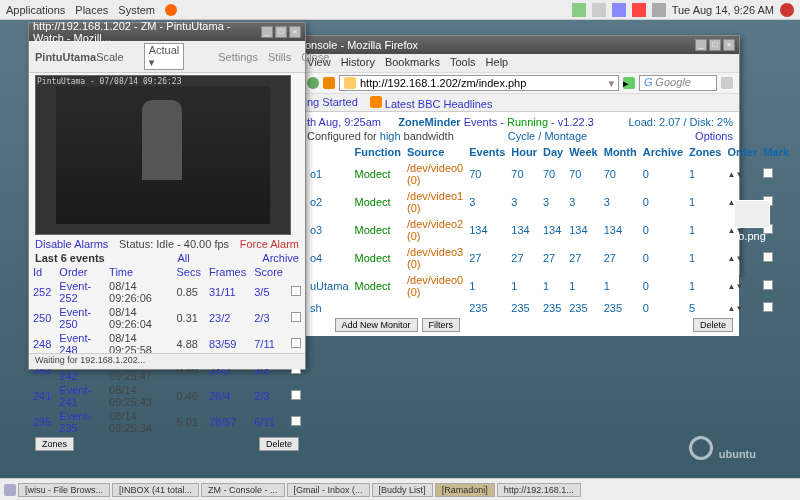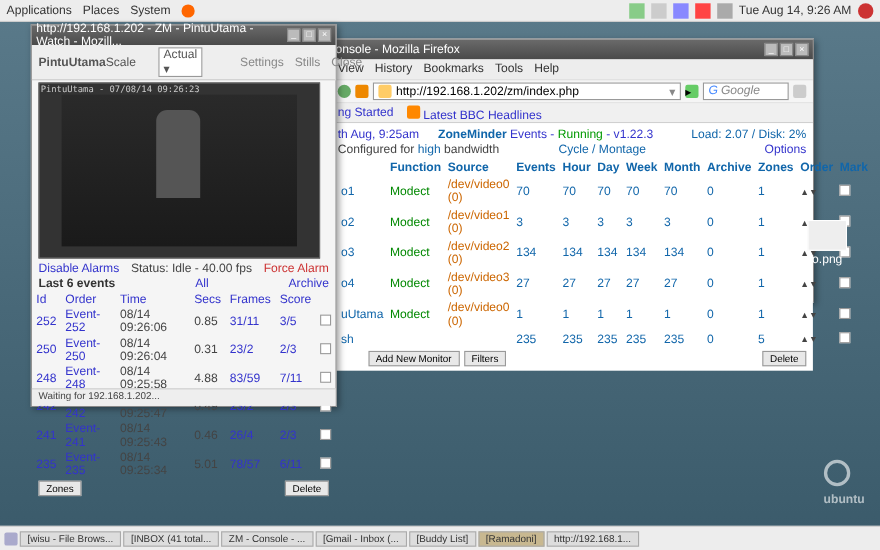--- a/index.html
+++ b/index.html
@@ -38,21 +38,21 @@
 .zm-top .r { margin-left: auto; text-align: center; }
 .zm-conf { display: flex; color: #33c; padding: 2px 0; }
 .zm-conf .r { margin-left: auto; }
 .zm-tbl { width: 100%; border-collapse: collapse; font-size: 9px; }
 .zm-tbl th { color: #16a; text-align: left; padding: 2px 3px; font-weight: bold; }
 .zm-tbl td { padding: 2px 3px; color: #444; }
 .zm-tbl td.l { color: #16a; }
 .arrows { color: #aaa; font-size: 8px; }
 .desktop-icon { position: absolute; right: 30px; top: 200px; text-align: center; color: #fff; font-size: 9px; }
 .desktop-icon .thumb { width: 36px; height: 28px; background: #eee; border: 1px solid #fff; margin: 0 auto 2px; }
-.ubuntu { position: absolute; right: 14px; bottom: 40px; color: rgba(255,255,255,.6); font-size: 28px; font-weight: bold; display: flex; align-items: flex-start; gap: 6px; flex-direction: column; }
+.ubuntu { position: absolute; right: 44px; bottom: 40px; color: rgba(255,255,255,.6); font-size: 28px; font-weight: bold; display: flex; align-items: flex-end; gap: 6px; }
 .ubuntu .circ { width: 24px; height: 24px; border: 3px solid rgba(255,255,255,.6); border-radius: 50%; position: relative; }
 .taskbar { position: absolute; bottom: 0; left: 0; right: 0; height: 22px; background: #ededed; border-top: 1px solid #ccc; display: flex; align-items: center; padding: 0 4px; gap: 2px; }
 .task { background: #ddd; border: 1px solid #aaa; padding: 1px 6px; font-size: 9px; color: #333; max-width: 100px; overflow: hidden; white-space: nowrap; }
 .task.active { background: #c8b890; }
 .ico { width: 12px; height: 12px; display: inline-block; border-radius: 2px; }
 </style>
 </head>
 <body>
 
 <div class="menubar">

